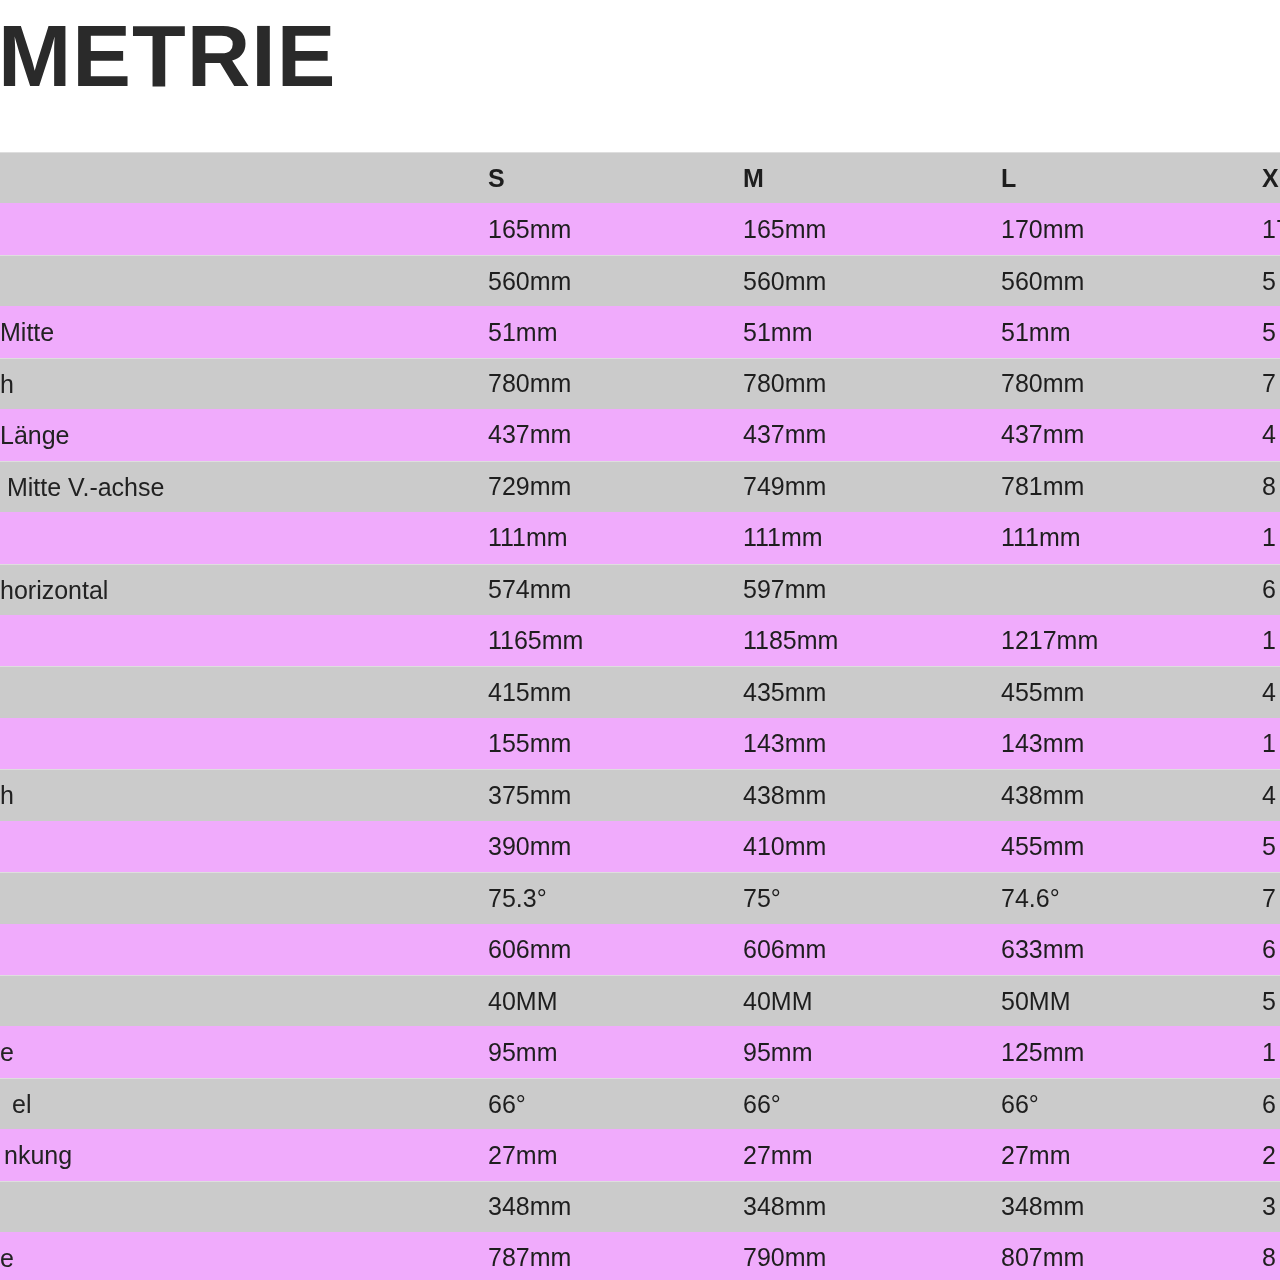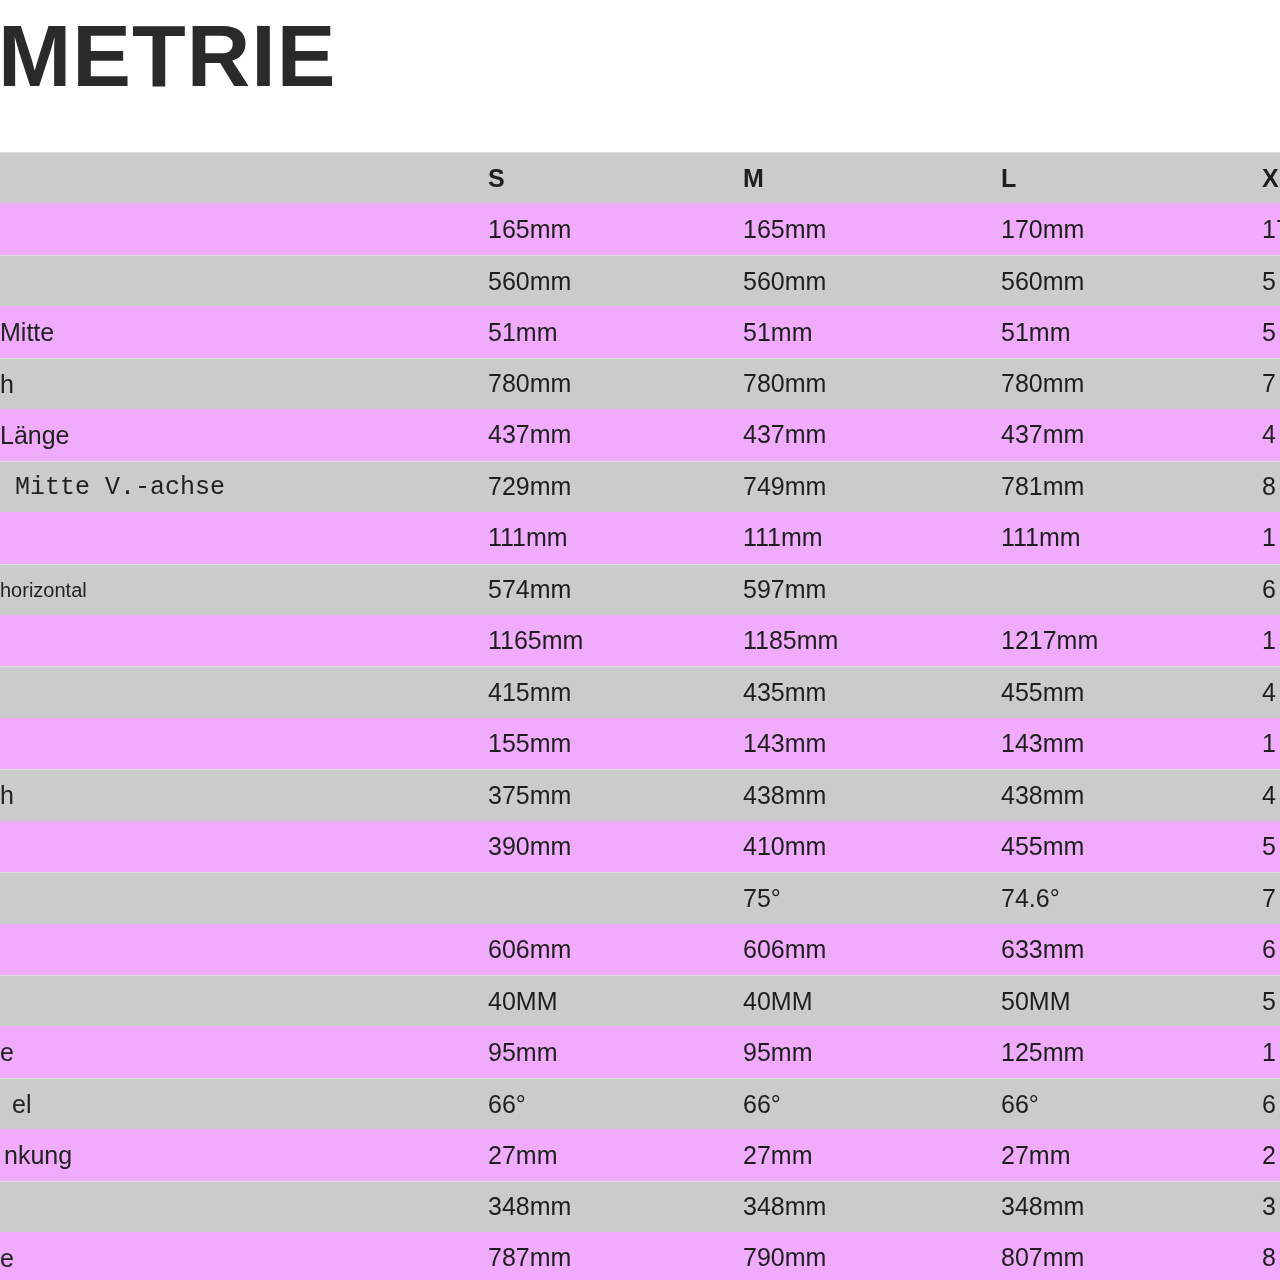--- a/index.html
+++ b/index.html
@@ -101,35 +101,35 @@
         <div class="cell x">7</div>
       </div>
       <div class="row white">
         <div class="label-text cell-label" style="position: absolute; left: 0px; top: 50%; transform: translateY(-50%); font-size: 25px; white-space: pre;">Länge</div>
         <div class="cell s">437mm</div>
         <div class="cell m">437mm</div>
         <div class="cell l">437mm</div>
         <div class="cell x">4</div>
       </div>
       <div class="row gray">
-        <div class="label-text cell-label" style="position: absolute; left: 0px; top: 50%; transform: translateY(-50%); font-size: 25px; white-space: pre; font-family: Liberation Mono, monospace;"> Mitte V.-achse</div>
+        <div class="label-text cell-label" style="position: absolute; left: 0px; top: 50%; transform: translateY(-50%); font-size: 25px; white-space: pre;"> Mitte V.-achse</div>
         <div class="cell s">729mm</div>
         <div class="cell m">749mm</div>
         <div class="cell l">781mm</div>
         <div class="cell x">8</div>
       </div>
       <div class="row white">
         <div class="label-text cell-label" style="position: absolute; left: 0px; top: 50%; transform: translateY(-50%); font-size: 25px; white-space: pre;"></div>
         <div class="cell s">111mm</div>
         <div class="cell m">111mm</div>
         <div class="cell l">111mm</div>
         <div class="cell x">1</div>
       </div>
       <div class="row gray">
-        <div class="label-text cell-label" style="position: absolute; left: 0px; top: 50%; transform: translateY(-50%); font-size: 20px; white-space: pre;">horizontal</div>
+        <div class="label-text cell-label" style="position: absolute; left: 0px; top: 50%; transform: translateY(-50%); font-size: 25px; white-space: pre;">horizontal</div>
         <div class="cell s">574mm</div>
         <div class="cell m">597mm</div>
         <div class="cell x">6</div>
       </div>
       <div class="row white">
         <div class="label-text cell-label" style="position: absolute; left: 0px; top: 50%; transform: translateY(-50%); font-size: 25px; white-space: pre;"></div>
         <div class="cell s">1165mm</div>
         <div class="cell m">1185mm</div>
         <div class="cell l">1217mm</div>
         <div class="cell x">1</div>
@@ -157,20 +157,21 @@
       </div>
       <div class="row white">
         <div class="label-text cell-label" style="position: absolute; left: 0px; top: 50%; transform: translateY(-50%); font-size: 25px; white-space: pre;"></div>
         <div class="cell s">390mm</div>
         <div class="cell m">410mm</div>
         <div class="cell l">455mm</div>
         <div class="cell x">5</div>
       </div>
       <div class="row gray">
         <div class="label-text cell-label" style="position: absolute; left: 0px; top: 50%; transform: translateY(-50%); font-size: 25px; white-space: pre;"></div>
+        <div class="cell s">75.3°</div>
         <div class="cell m">75°</div>
         <div class="cell l">74.6°</div>
         <div class="cell x">7</div>
       </div>
       <div class="row white">
         <div class="label-text cell-label" style="position: absolute; left: 0px; top: 50%; transform: translateY(-50%); font-size: 25px; white-space: pre;"></div>
         <div class="cell s">606mm</div>
         <div class="cell m">606mm</div>
         <div class="cell l">633mm</div>
         <div class="cell x">6</div>

